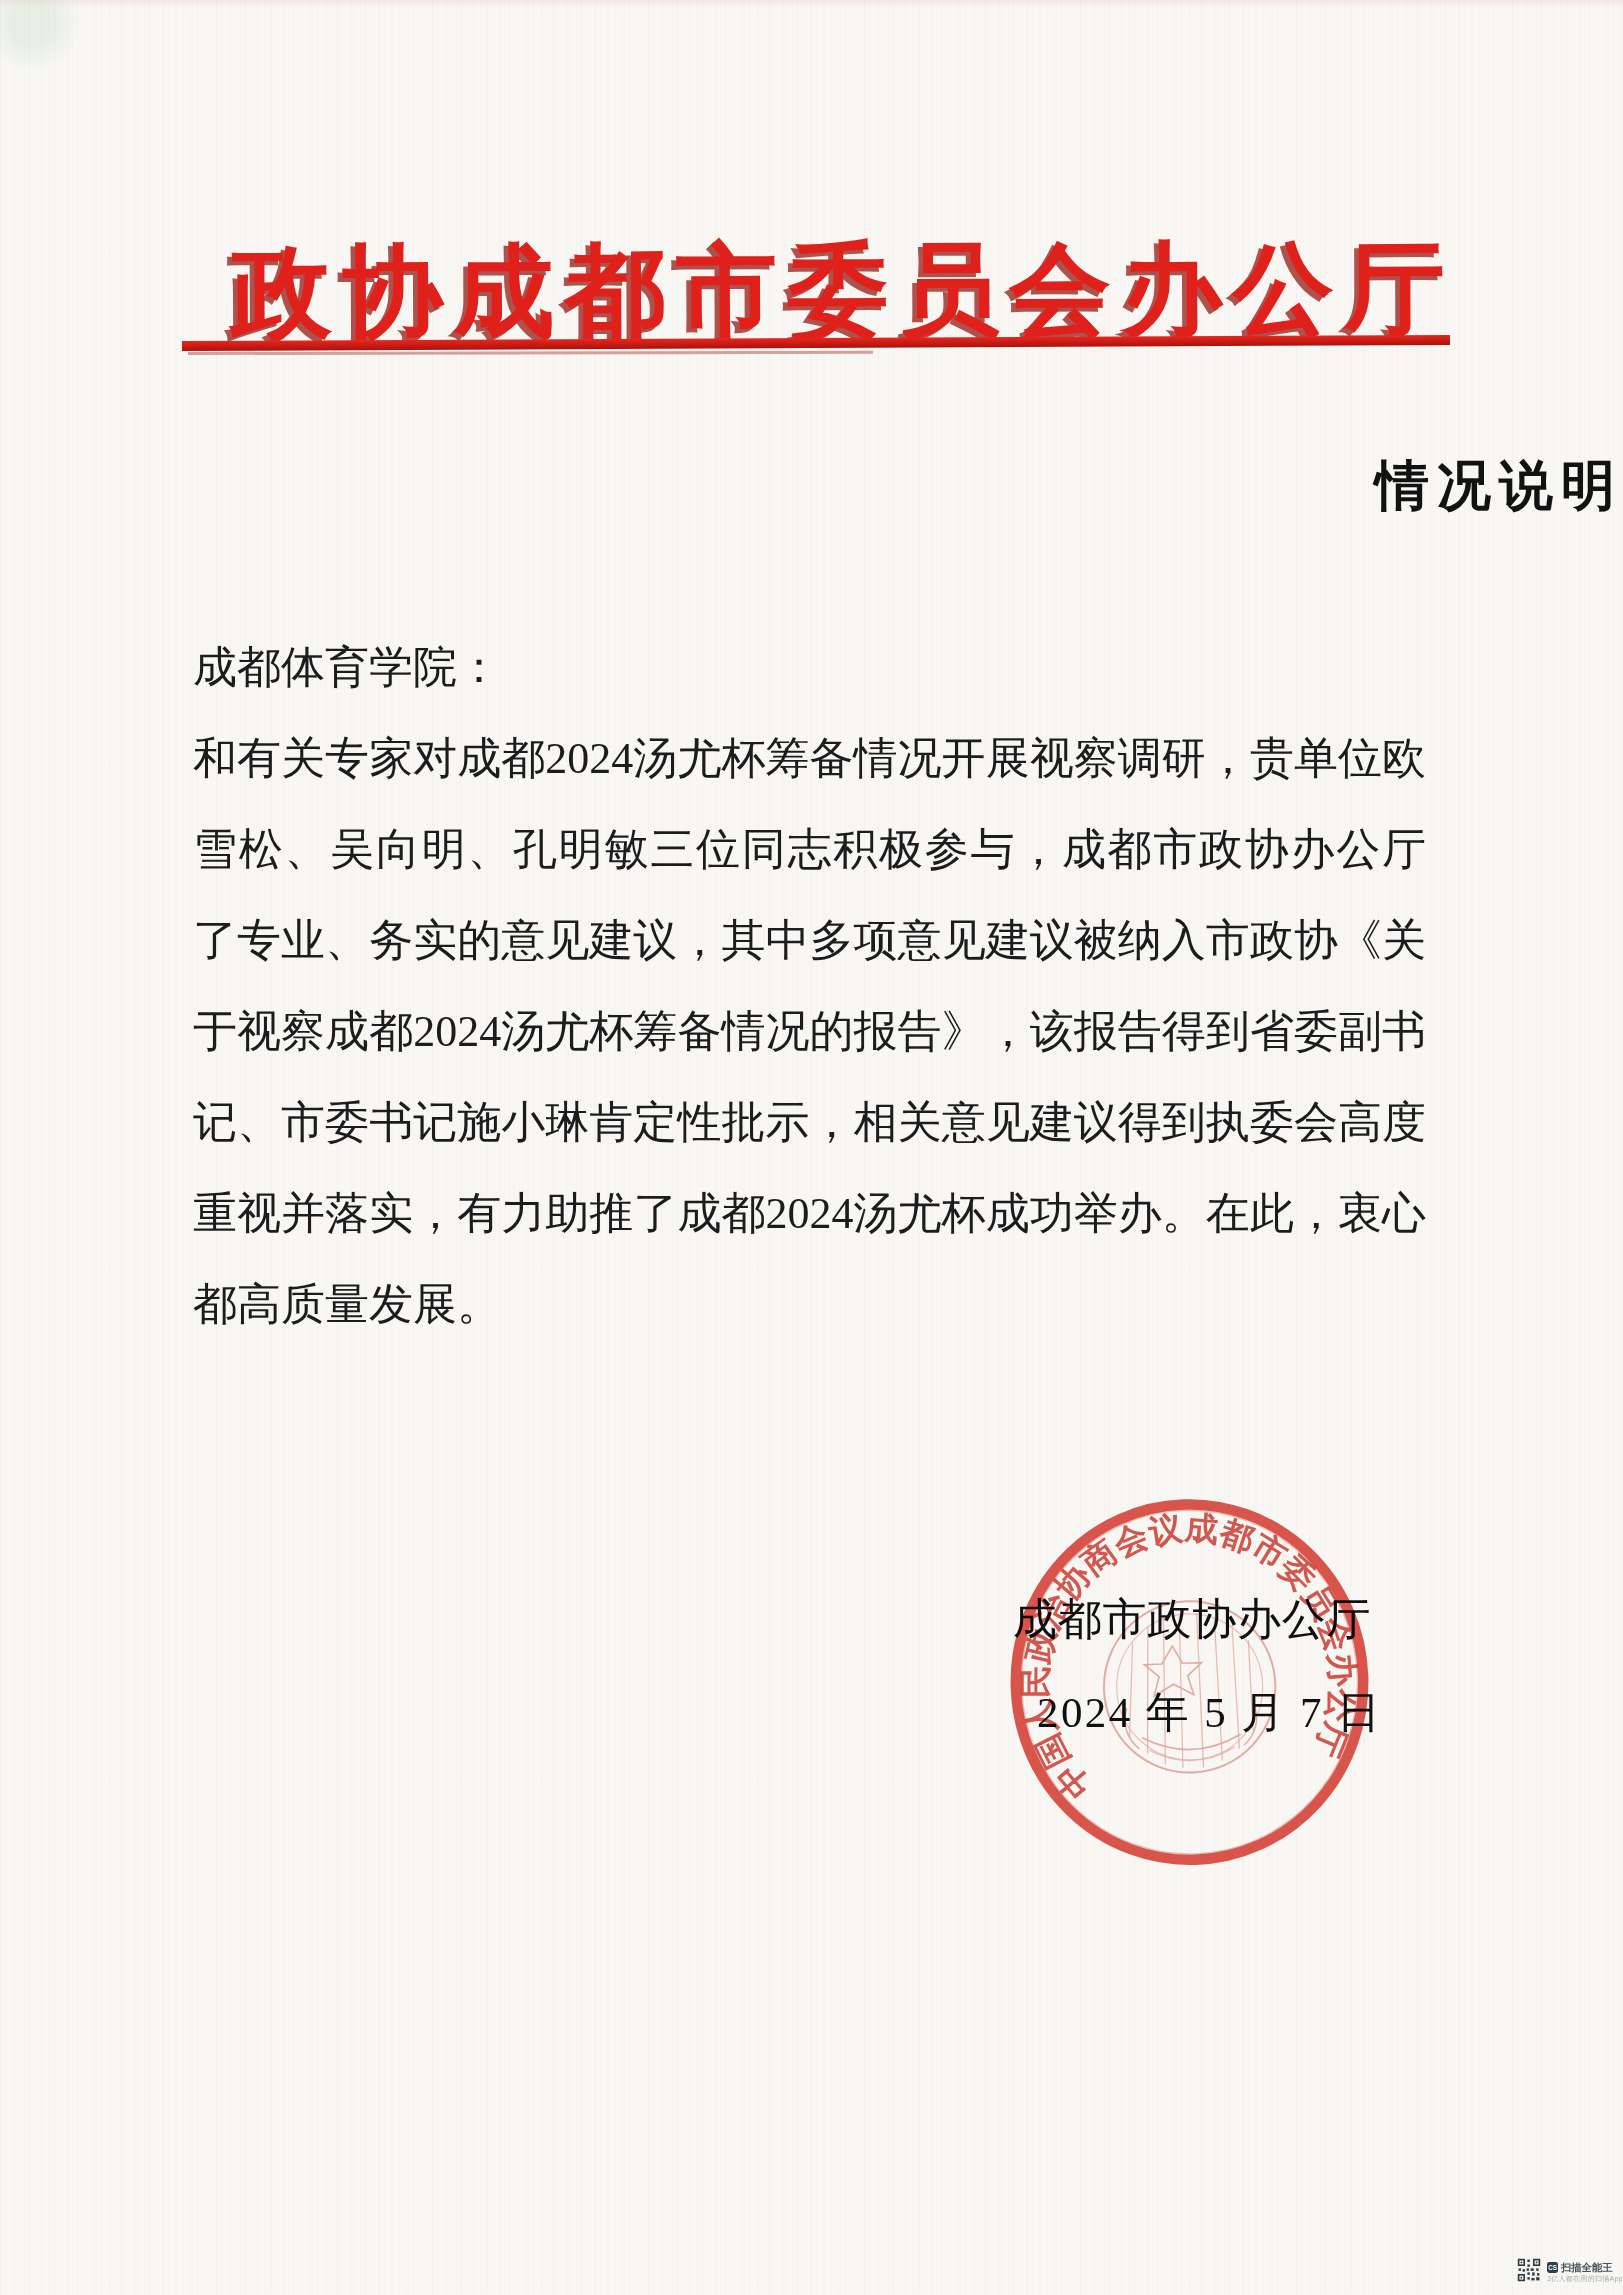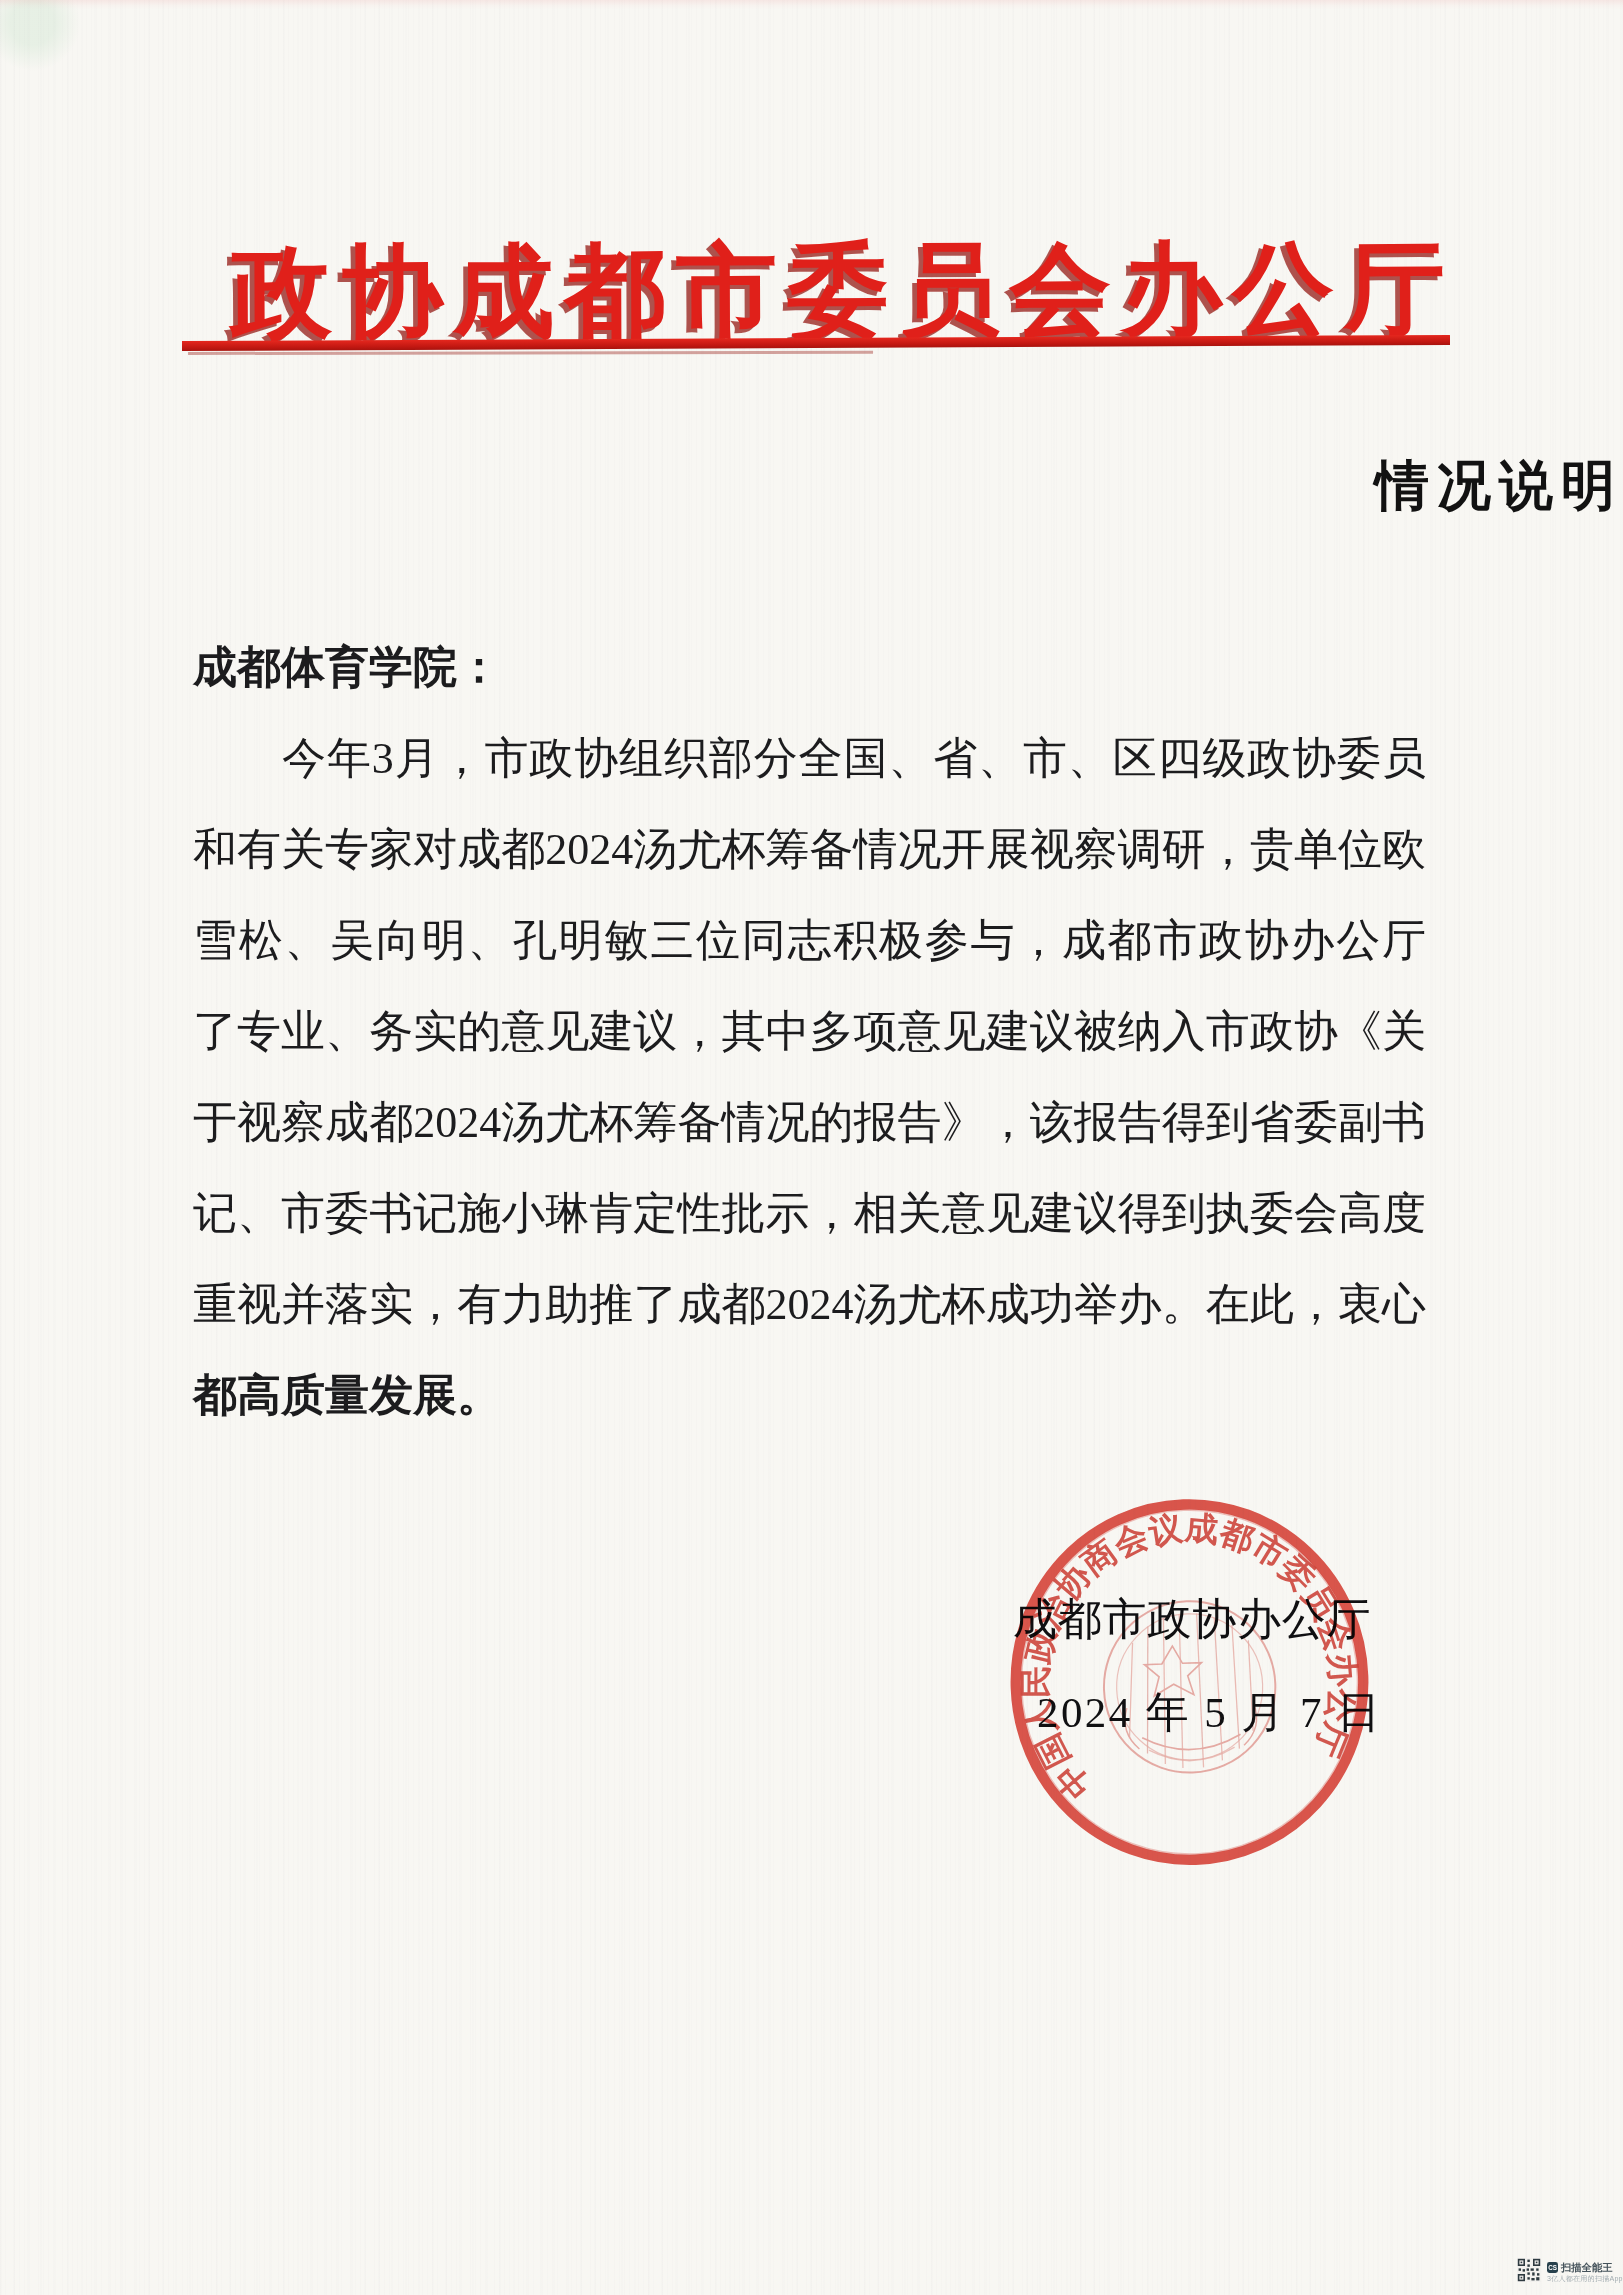--- a/index.html
+++ b/index.html
@@ -48,21 +48,21 @@
   
   .body-block{
     position:absolute;top:622px;left:193px;width:1233px;
     font-size:44px;line-height:91px;
     color:#1c1c1e;
   }
   .line{
     text-align:justify;text-align-last:justify;text-justify:inter-character;
     white-space:nowrap;
   }
-  .line.no-stretch{text-align:center;text-align-last:left;white-space:normal;font-weight:bold;}
+  .line.no-stretch{text-align:center;text-align-last:left;white-space:normal;}
   .line.indent{padding-left:89px;}
   
   .signature-line{
     position:absolute;top:1590px;left:1013px;
     font-size:44px;color:#101012;letter-spacing:0.8px;white-space:nowrap;
   }
   .date-line{
     position:absolute;top:1684px;left:1037px;
     font-size:43px;color:#101012;letter-spacing:2.4px;white-space:nowrap;
   }
@@ -95,21 +95,20 @@
 
 <div class="page">
 
   <div class="letterhead">政协成都市委员会办公厅</div>
   <div class="red-rule"></div>
 
   <div class="doc-title">情况说明</div>
 
   <div class="body-block">
     <div class="line no-stretch">成都体育学院：</div>
-    <div class="line indent">今年3月，市政协组织部分全国、省、市、区四级政协委员</div>
     <div class="line">和有关专家对成都2024汤尤杯筹备情况开展视察调研，贵单位欧</div>
     <div class="line">雪松、吴向明、孔明敏三位同志积极参与，成都市政协办公厅</div>
     <div class="line">了专业、务实的意见建议，其中多项意见建议被纳入市政协《关</div>
     <div class="line">于视察成都2024汤尤杯筹备情况的报告》，该报告得到省委副书</div>
     <div class="line">记、市委书记施小琳肯定性批示，相关意见建议得到执委会高度</div>
     <div class="line">重视并落实，有力助推了成都2024汤尤杯成功举办。在此，衷心</div>
     <div class="line no-stretch">都高质量发展。</div>
   </div>
 
   <div class="signature-line">成都市政协办公厅</div>

